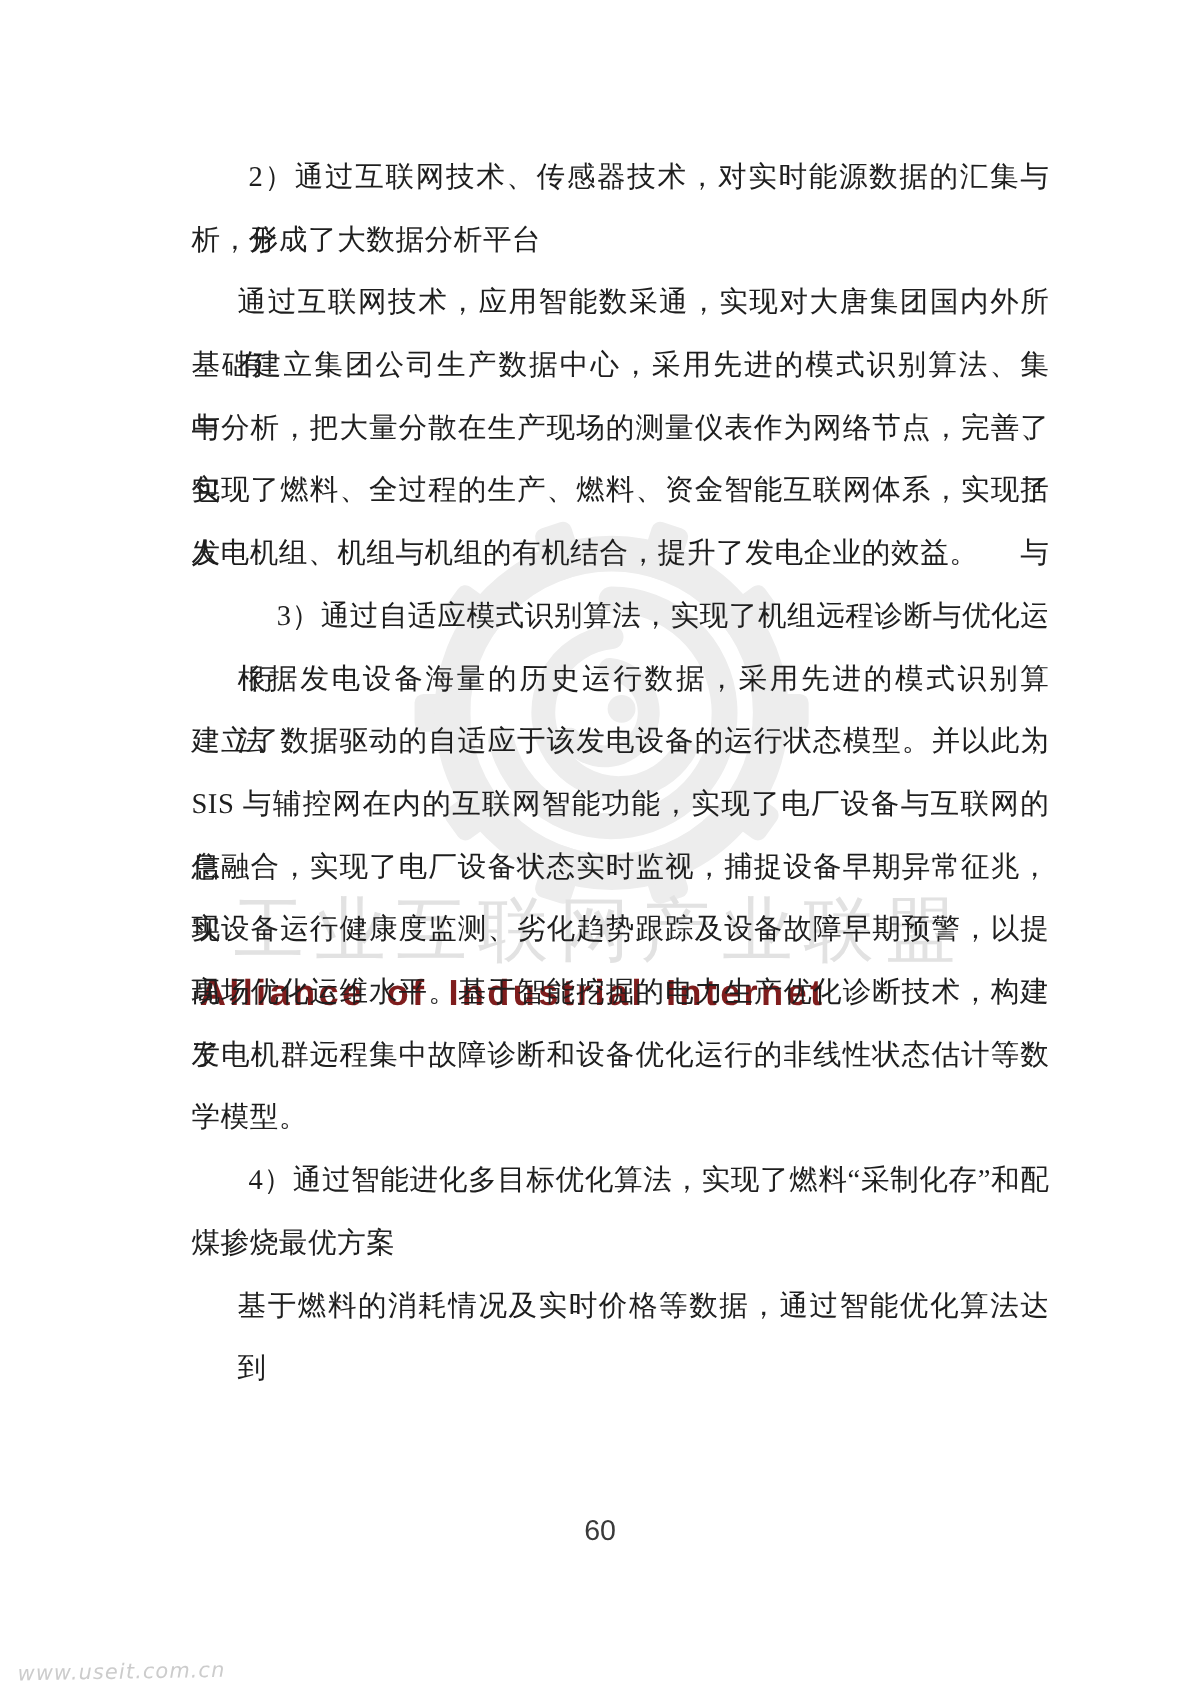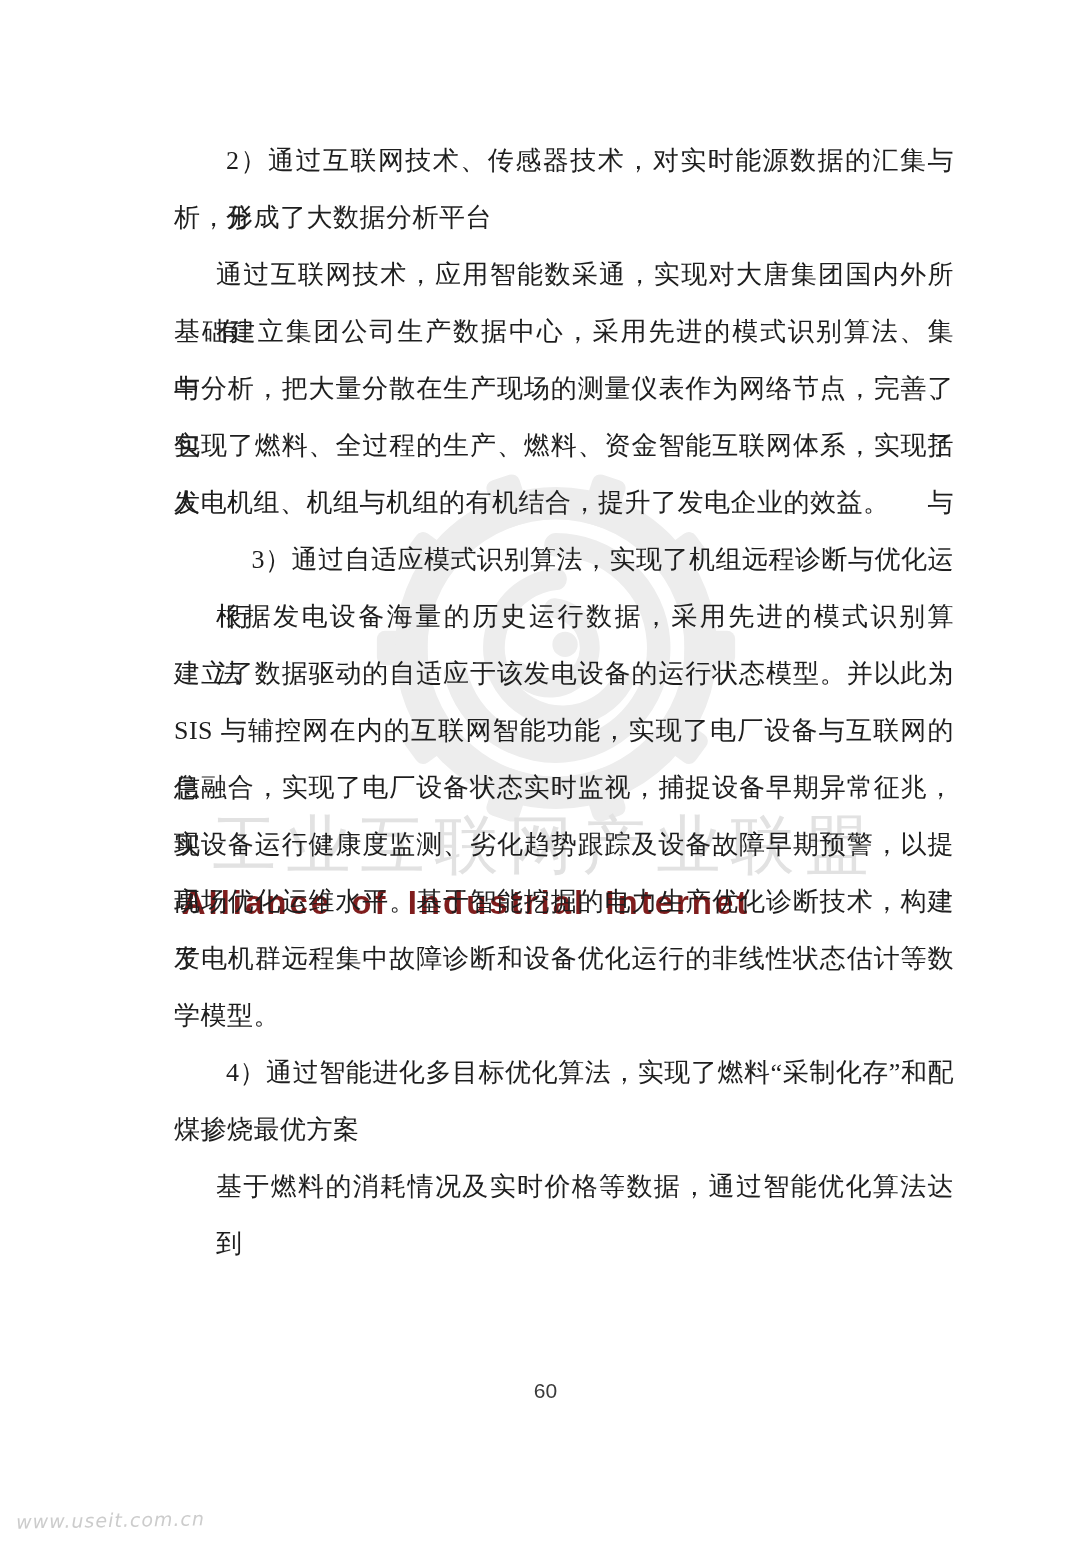--- a/index.html
+++ b/index.html
@@ -71,21 +71,21 @@
   .line.nofill { text-align: right; text-align-last: left; }
   .line.ind { padding-left: 42px; }
   .line.num { padding-left: 52px; }
 
   .page-number {
     position: absolute;
     left: 0; top: 1378px;
     width: 1091px;
     text-align: center;
     z-index: 2;
-    font-size: 21px;
+    font-size: 26px;
     line-height: 26px;
     color: #3a3a3a;
     font-family: "Liberation Sans", "DejaVu Sans", sans-serif;
   }
 
   .site-watermark {
     position: absolute;
     left: 16px;
     top: 1508px;
     z-index: 2;

